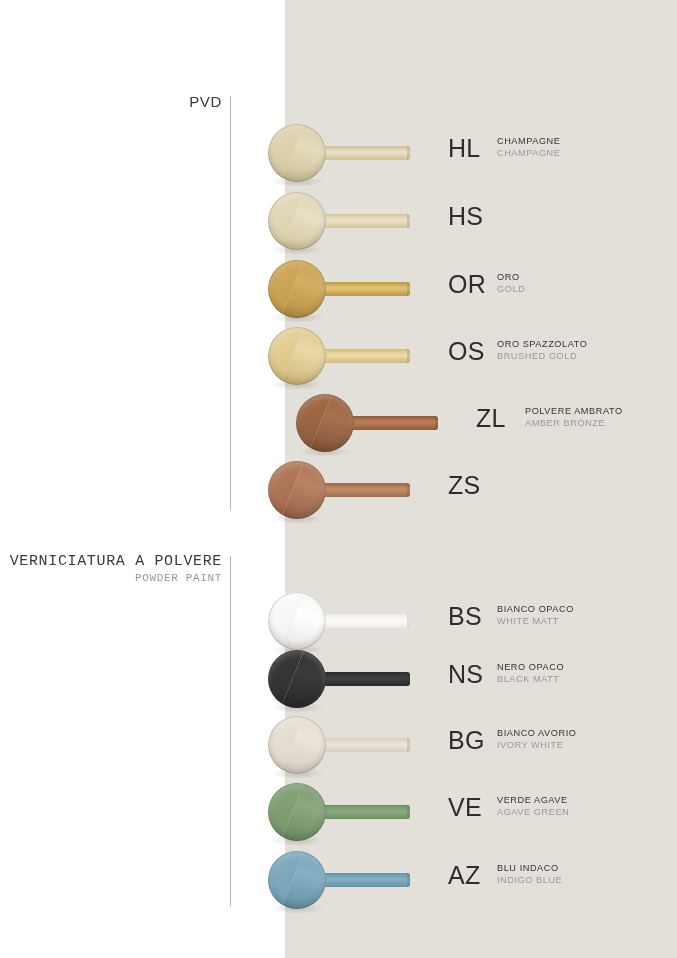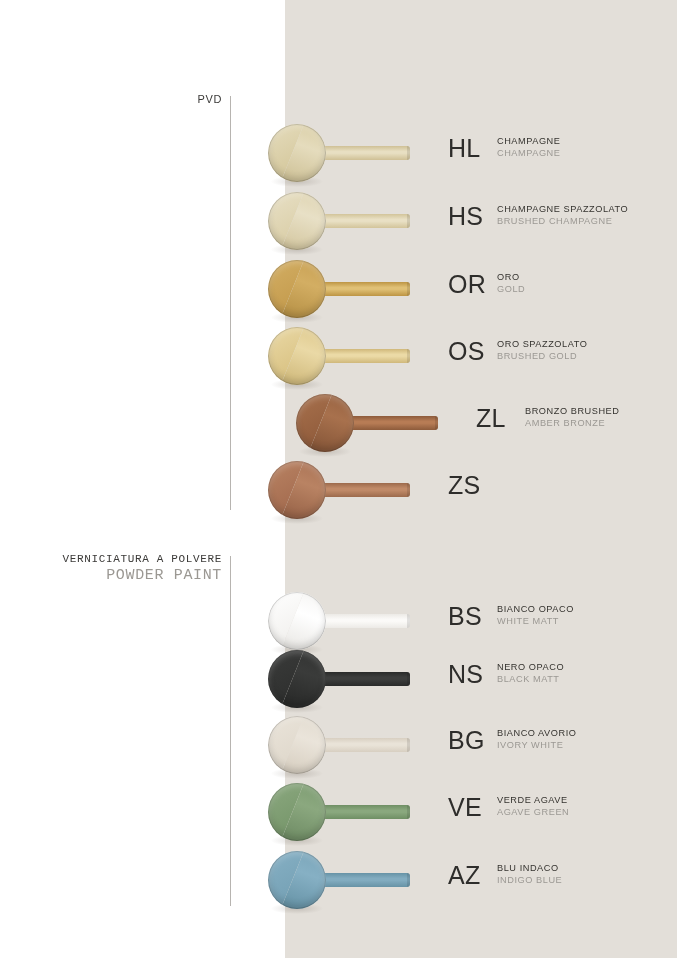--- a/index.html
+++ b/index.html
@@ -38,28 +38,28 @@
 
   
   .section-heading {
     position: absolute;
     right: 455px;          
     text-align: right;
     line-height: 1.28;
     white-space: nowrap;
   }
   .section-heading .it {
-    font-size: 11px;
+    font-size: 15px;
     letter-spacing: 0.65px;
     color: #3b3a38;
     display: block;
     text-align: right;
   }
   .section-heading .en {
-    font-size: 15px;
+    font-size: 11px;
     letter-spacing: 0.65px;
     color: #9b9893;
     display: block;
   }
   #heading-pvd    { top: 92px; }
   #heading-powder { top: 552px; font-family: Liberation Mono, monospace; }
 
   
   .row {
     position: absolute;
@@ -212,24 +212,20 @@
           <div class="body" style="background: linear-gradient(rgb(210, 196, 154) 0%, rgb(233, 224, 196) 38%, rgb(233, 224, 196) 52%, rgb(210, 196, 154) 100%);"></div>
           <div class="cap"></div>
         </div>
         <div class="disc">
           <div class="facet-l" style="background: linear-gradient(150deg, rgb(232, 224, 198) 0%, rgb(221, 210, 174) 55%, rgb(207, 193, 151) 100%);"></div>
           <div class="facet-r" style="background: linear-gradient(200deg, rgb(221, 210, 174) 0%, rgb(232, 224, 198) 38%, rgb(207, 193, 151) 100%);"></div>
           <div class="rim"></div>
         </div>
       </div>
       <div class="code">HS</div>
-      <div class="names">
-        <span class="it">CHAMPAGNE SPAZZOLATO</span>
-        <span class="en">BRUSHED CHAMPAGNE</span>
-      </div>
     </div>
     <div class="row" style="top: 260px;">
       <div class="swatch">
         <div class="shadow"></div>
         <div class="lever">
           <div class="body" style="background: linear-gradient(rgb(189, 149, 68) 0%, rgb(224, 192, 117) 38%, rgb(224, 192, 117) 52%, rgb(189, 149, 68) 100%);"></div>
           <div class="cap"></div>
         </div>
         <div class="disc">
           <div class="facet-l" style="background: linear-gradient(150deg, rgb(211, 174, 99) 0%, rgb(199, 159, 82) 55%, rgb(176, 138, 63) 100%);"></div>
@@ -270,21 +266,21 @@
           <div class="cap"></div>
         </div>
         <div class="disc">
           <div class="facet-l" style="background: linear-gradient(150deg, rgb(168, 113, 77) 0%, rgb(149, 96, 63) 55%, rgb(125, 79, 51) 100%);"></div>
           <div class="facet-r" style="background: linear-gradient(200deg, rgb(149, 96, 63) 0%, rgb(168, 113, 77) 38%, rgb(125, 79, 51) 100%);"></div>
           <div class="rim"></div>
         </div>
       </div>
       <div class="code">ZL</div>
       <div class="names">
-        <span class="it">BRONZO BRUSHED</span>
+        <span class="it">POLVERE AMBRATO</span>
         <span class="en">AMBER BRONZE</span>
       </div>
     </div>
     <div class="row" style="top: 461px;">
       <div class="swatch">
         <div class="shadow"></div>
         <div class="lever">
           <div class="body" style="background: linear-gradient(rgb(156, 106, 76) 0%, rgb(192, 138, 104) 38%, rgb(192, 138, 104) 52%, rgb(156, 106, 76) 100%);"></div>
           <div class="cap"></div>
         </div>

